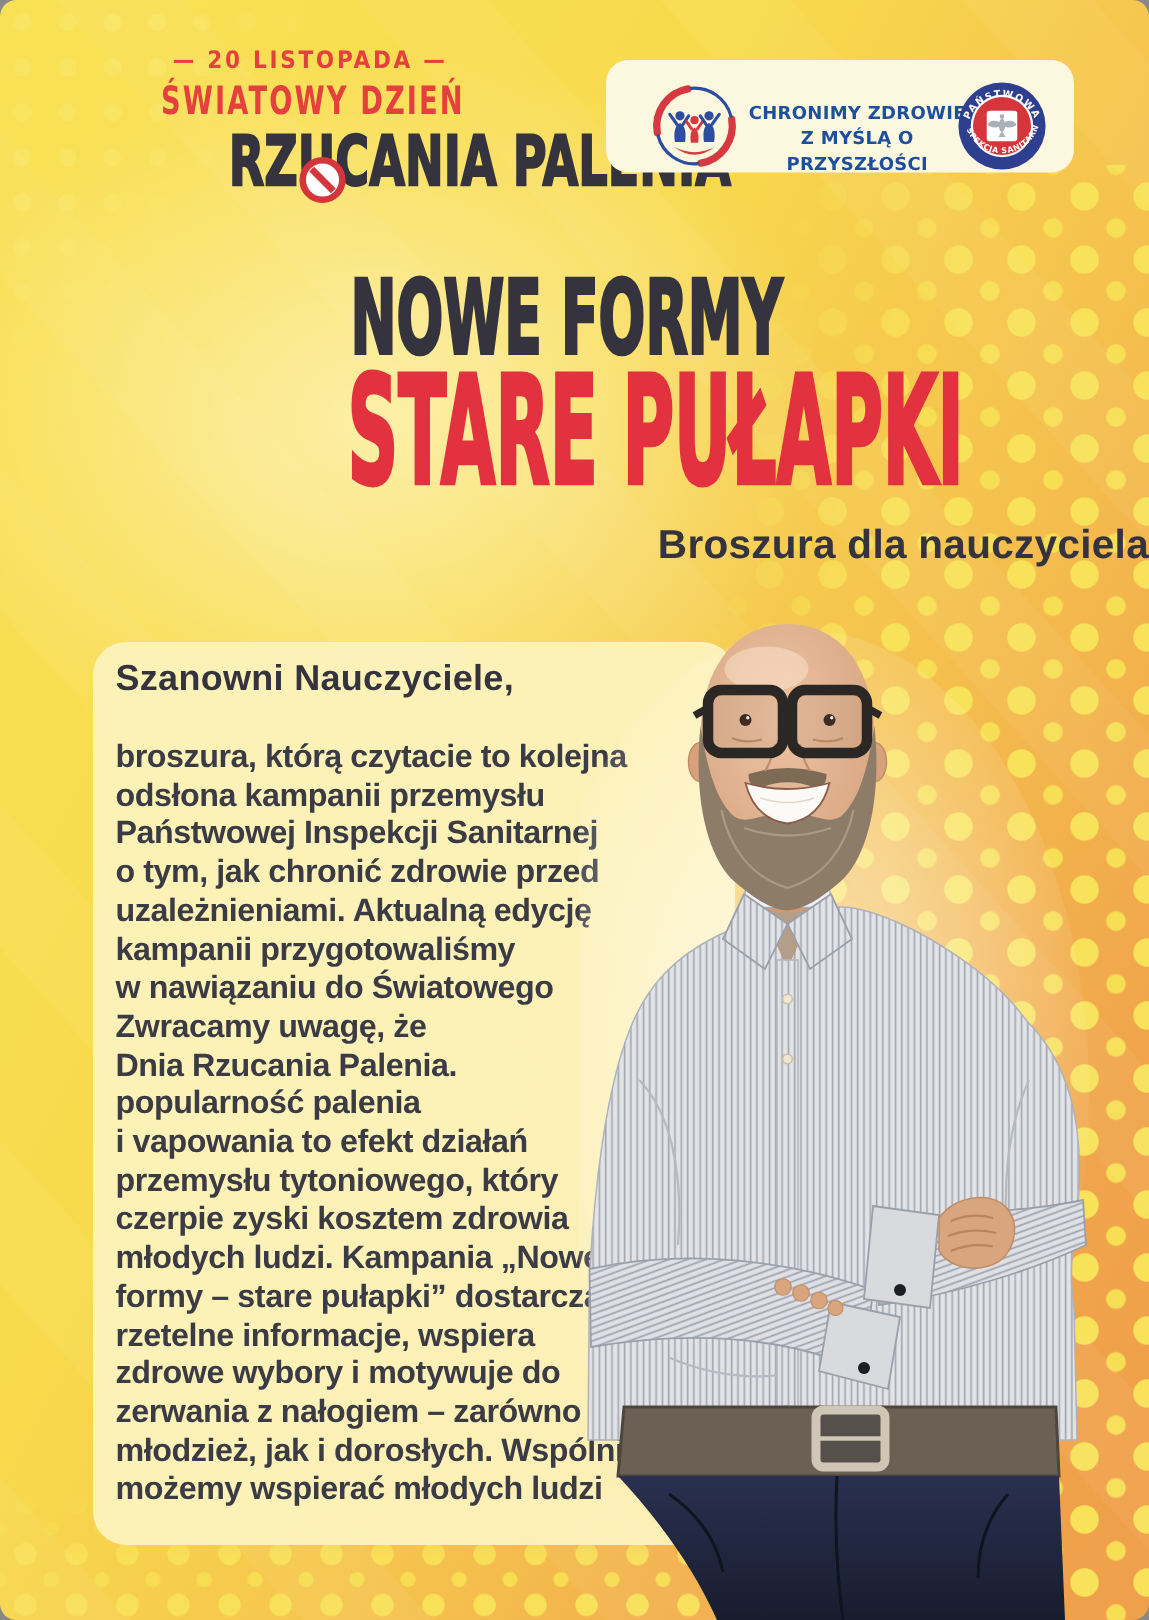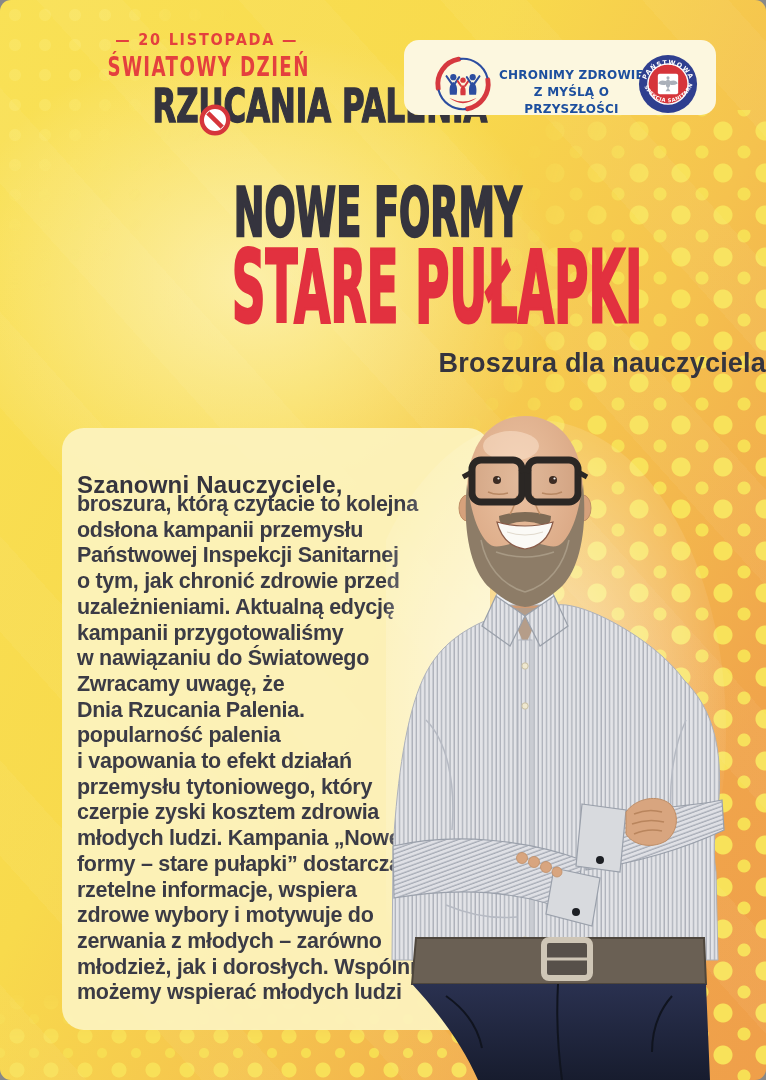--- a/index.html
+++ b/index.html
@@ -62,21 +62,21 @@
   .hero-1{left:0; top:179px; width:756px; text-align:center; color:var(--title_dark);
     font-family:"DejaVu Sans",sans-serif; font-weight:bold; font-size:68px; line-height:1;}
   .hero-1 .squeeze{transform:scaleX(.54); -webkit-text-stroke:2.5px var(--title_dark);}
   .hero-2{left:0; top:238px; width:610px; text-align:center; color:var(--title_red);
     font-family:"DejaVu Sans",sans-serif; font-weight:bold; font-size:100px; line-height:1;}
   .hero-2 .squeeze{transform:scaleX(.47); -webkit-text-stroke:3px var(--title_red);}
   .hero-sub{left:0; top:348px; width:766px; text-align:right; color:var(--title_dark);
     font-size:27px; font-weight:bold; letter-spacing:.2px;}
   
   .letter-panel{left:62px; top:428px; width:428px; height:602px; border-radius:22px; background:rgba(252,243,190,.93);}
-  .salutation{position:absolute; left:15px; top:11px; font-size:24px; font-weight:bold; color:var(--title_dark); letter-spacing:.2px;margin-top:32px;}
+  .salutation{position:absolute; left:15px; top:11px; font-size:24px; font-weight:bold; color:var(--title_dark); letter-spacing:.2px;}
   .letter-body{position:absolute; left:15px; top:64px; width:404px;
     font-size:21.5px; font-weight:bold; color:#3B3B45; letter-spacing:-.3px;}
   .letter-body div{line-height:25.7px; white-space:nowrap;}
   
   .photo{left:386px; top:400px; width:380px; height:680px; pointer-events:none;}
 </style>
 </head>
 <body>
 
 <div class="poster">
@@ -159,21 +159,21 @@
         <div>Zwracamy uwagę, że</div>
         <div>Dnia Rzucania Palenia.</div>
         <div>popularność palenia</div>
         <div>i vapowania to efekt działań</div>
         <div>przemysłu tytoniowego, który</div>
         <div>czerpie zyski kosztem zdrowia</div>
         <div>młodych ludzi. Kampania „Nowe</div>
         <div>formy – stare pułapki” dostarcza</div>
         <div>rzetelne informacje, wspiera</div>
         <div>zdrowe wybory i motywuje do</div>
-        <div>zerwania z młodych – zarówno</div>
+        <div>zerwania z nałogiem – zarówno</div>
         <div>młodzież, jak i dorosłych. Wspólnie</div>
         <div>możemy wspierać młodych ludzi</div>
       </div>
   </div>
 
   <svg class="layer photo" viewBox="0 0 380 680" role="img" aria-label="Uśmiechnięty łysy mężczyzna w okularach, z brodą, w koszuli w prążki, ze skrzyżowanymi rękami">
     <defs>
       <pattern id="stripes" width="4.2" height="4.2" patternUnits="userSpaceOnUse">
         <rect width="4.2" height="4.2" fill="#E2E3E7"></rect>
         <path d="M1 0 V4.2" stroke="#A2A7B1" stroke-width="1.1"></path>

